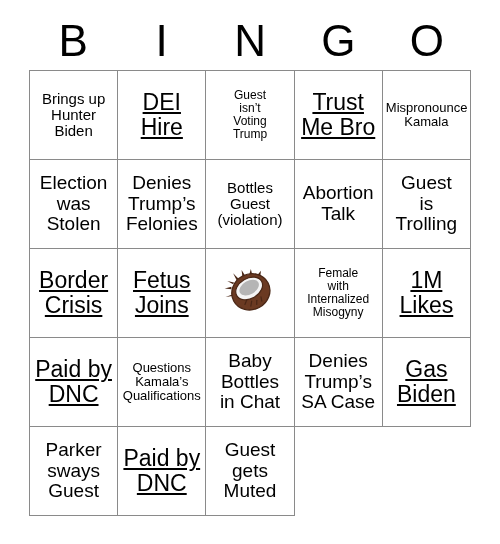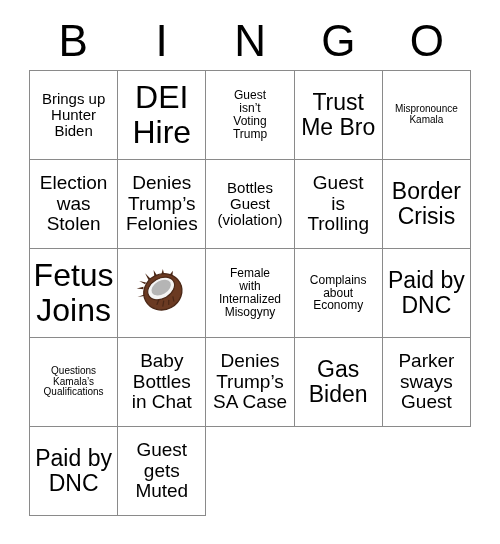--- a/index.html
+++ b/index.html
@@ -67,26 +67,26 @@
   }
   .cell-text {
     display: block;
     width: 100%;
     text-align: center;
     line-height: 1.08;
     color: #000000;
     font-family: "Liberation Sans", sans-serif;
     white-space: pre-line;
   }
-  .fs-xl  { font-size: 32px; }
-  .fs-lg  { font-size: 23px; }
+  .fs-xl  { font-size: 23px; text-decoration: underline; }
+  .fs-lg  { font-size: 23px; text-decoration: underline; }
   .fs-md  { font-size: 19px; }
   .fs-sm  { font-size: 15px; }
   .fs-xs  { font-size: 12px; }
-  .fs-xxs { font-size: 10px; }
+  .fs-xxs { font-size: 13px; }
 
   .free-cell {
     display: flex;
     align-items: center;
     justify-content: center;
   }
   .coconut {
     display: block;
   }
 </style>
@@ -138,20 +138,24 @@
       <span class="cell-text fs-md">Denies
 Trump’s
 Felonies</span>
     </div>
     <div class="cell">
       <span class="cell-text fs-sm">Bottles
 Guest
 (violation)</span>
     </div>
     <div class="cell">
+      <span class="cell-text fs-md">Abortion
+Talk</span>
+    </div>
+    <div class="cell">
       <span class="cell-text fs-md">Guest
 is
 Trolling</span>
     </div>
 
     <div class="cell">
       <span class="cell-text fs-lg">Border
 Crisis</span>
     </div>
     <div class="cell">
@@ -185,26 +189,25 @@
           </g>
         </svg>
       </span>
     </div>
     <div class="cell">
       <span class="cell-text fs-xs">Female
 with
 Internalized
 Misogyny</span>
     </div>
-
-    <div class="cell">
-      <span class="cell-text fs-xs">Complains
-about
-Economy</span>
-    </div>
+    <div class="cell">
+      <span class="cell-text fs-xl">1M
+Likes</span>
+    </div>
+
     <div class="cell">
       <span class="cell-text fs-lg">Paid by
 DNC</span>
     </div>
     <div class="cell">
       <span class="cell-text fs-xxs">Questions
 Kamala’s
 Qualifications</span>
     </div>
     <div class="cell">

